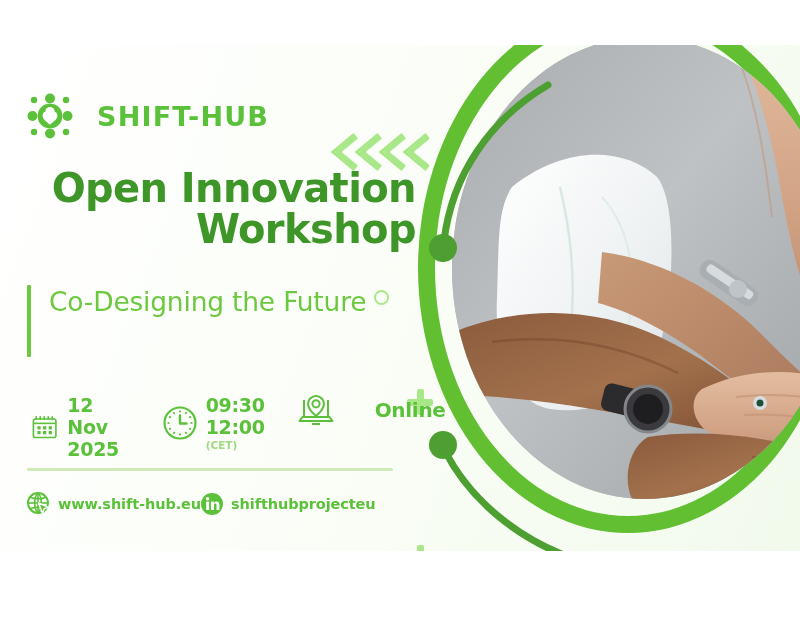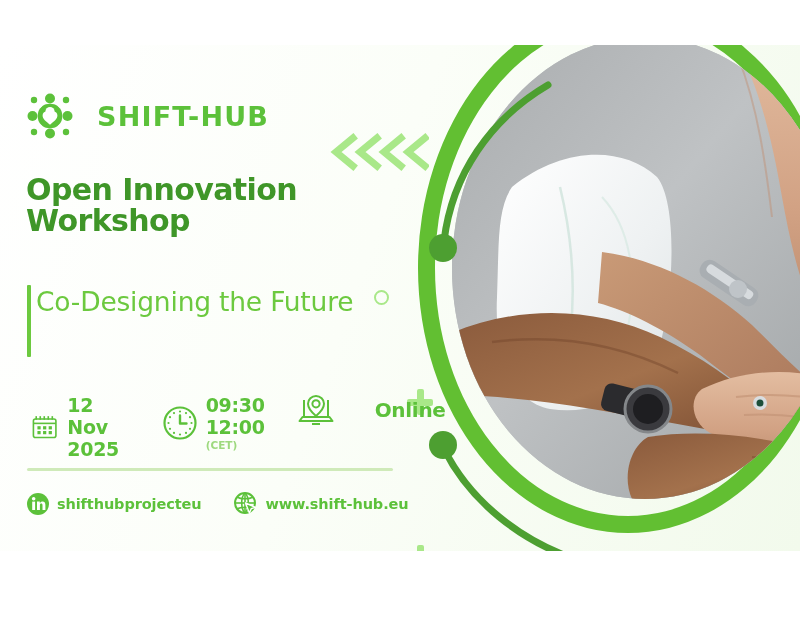--- a/index.html
+++ b/index.html
@@ -66,33 +66,34 @@
   .logo-mark{width:46px;height:46px;flex:0 0 auto;}
   .logo-text{
     font-family:"DejaVu Sans", sans-serif;
     font-weight:bold;
     font-size:27px;
     letter-spacing:1.2px;
     color:#5cc13a;
   }
 
   .title{
-    position:absolute;left:-1px;top:130px;
+    position:absolute;left:-1px;top:123px;
     width:390px;
     font-family:"DejaVu Sans", sans-serif;
     font-weight:bold;
-    font-size:30px;
+    font-size:40px;
     line-height:1.03;
     letter-spacing:-0.6px;
     color:#3f9628;
+    text-align:right;
   }
 
   .subtitle-wrap{
     position:absolute;left:0;top:240px;
-    display:flex;gap:5px;
+    display:flex;gap:18px;
   }
   .subtitle-bar{
     width:4px;min-height:72px;
     background:#6cc93f;
     flex:0 0 auto;
     border-radius:1px;
   }
   .subtitle{
     font-family:"DejaVu Sans", sans-serif;
     font-size:26.5px;
@@ -379,41 +380,41 @@
         </svg>
         <div class="txt">
           <div>Online</div>
         </div>
       </div>
     </div>
 
     <div class="rule"></div>
 
     <div class="footer">
-      <div class="f-item f-li">
-        <svg width="22" height="22" viewBox="0 0 22 22">
-          <circle cx="11" cy="11" r="11" fill="#5cc13a"></circle>
-          <rect x="5.2" y="8.6" width="2.9" height="8.4" fill="#ffffff"></rect>
-          <circle cx="6.65" cy="5.7" r="1.8" fill="#ffffff"></circle>
-          <path d="M10 8.6 L12.8 8.6 L12.8 10 C13.4 8.9 14.5 8.4 15.6 8.4 C17.3 8.4 18.4 9.6 18.4 11.8 L18.4 17 L15.5 17 L15.5 12.3 C15.5 11.2 15.1 10.6 14.2 10.6 C13.3 10.6 12.9 11.2 12.9 12.3 L12.9 17 L10 17 Z" fill="#ffffff"></path>
-        </svg>
-        <div class="ftxt">shifthubprojecteu</div>
-      </div>
-
       <div class="f-item">
         <svg width="23" height="23" viewBox="0 0 23 23">
           <circle cx="11" cy="11" r="10" fill="none" stroke="#5cc13a" stroke-width="2"></circle>
           <g stroke="#5cc13a" stroke-width="1.6" fill="none">
             <path d="M1.4 11 L20.6 11"></path>
             <path d="M11 1 L11 21"></path>
             <path d="M11 1 C6.6 5 6.6 17 11 21"></path>
             <path d="M11 1 C15.4 5 15.4 17 11 21"></path>
             <path d="M3.4 5 C6.4 7.3 15.6 7.3 18.6 5"></path>
             <path d="M3.4 17 C6.4 14.7 15.6 14.7 18.6 17"></path>
           </g>
           <path d="M11.5 11 L21.5 15.4 L17.2 16.7 L15.4 21 Z" fill="#5cc13a" stroke="#ffffff" stroke-width="1.4" stroke-linejoin="round"></path>
         </svg>
         <div class="ftxt">www.shift-hub.eu</div>
       </div>
+
+      <div class="f-item f-li">
+        <svg width="22" height="22" viewBox="0 0 22 22">
+          <circle cx="11" cy="11" r="11" fill="#5cc13a"></circle>
+          <rect x="5.2" y="8.6" width="2.9" height="8.4" fill="#ffffff"></rect>
+          <circle cx="6.65" cy="5.7" r="1.8" fill="#ffffff"></circle>
+          <path d="M10 8.6 L12.8 8.6 L12.8 10 C13.4 8.9 14.5 8.4 15.6 8.4 C17.3 8.4 18.4 9.6 18.4 11.8 L18.4 17 L15.5 17 L15.5 12.3 C15.5 11.2 15.1 10.6 14.2 10.6 C13.3 10.6 12.9 11.2 12.9 12.3 L12.9 17 L10 17 Z" fill="#ffffff"></path>
+        </svg>
+        <div class="ftxt">shifthubprojecteu</div>
+      </div>
     </div>
 
   </div>
 </div>
 
 </body></html>

